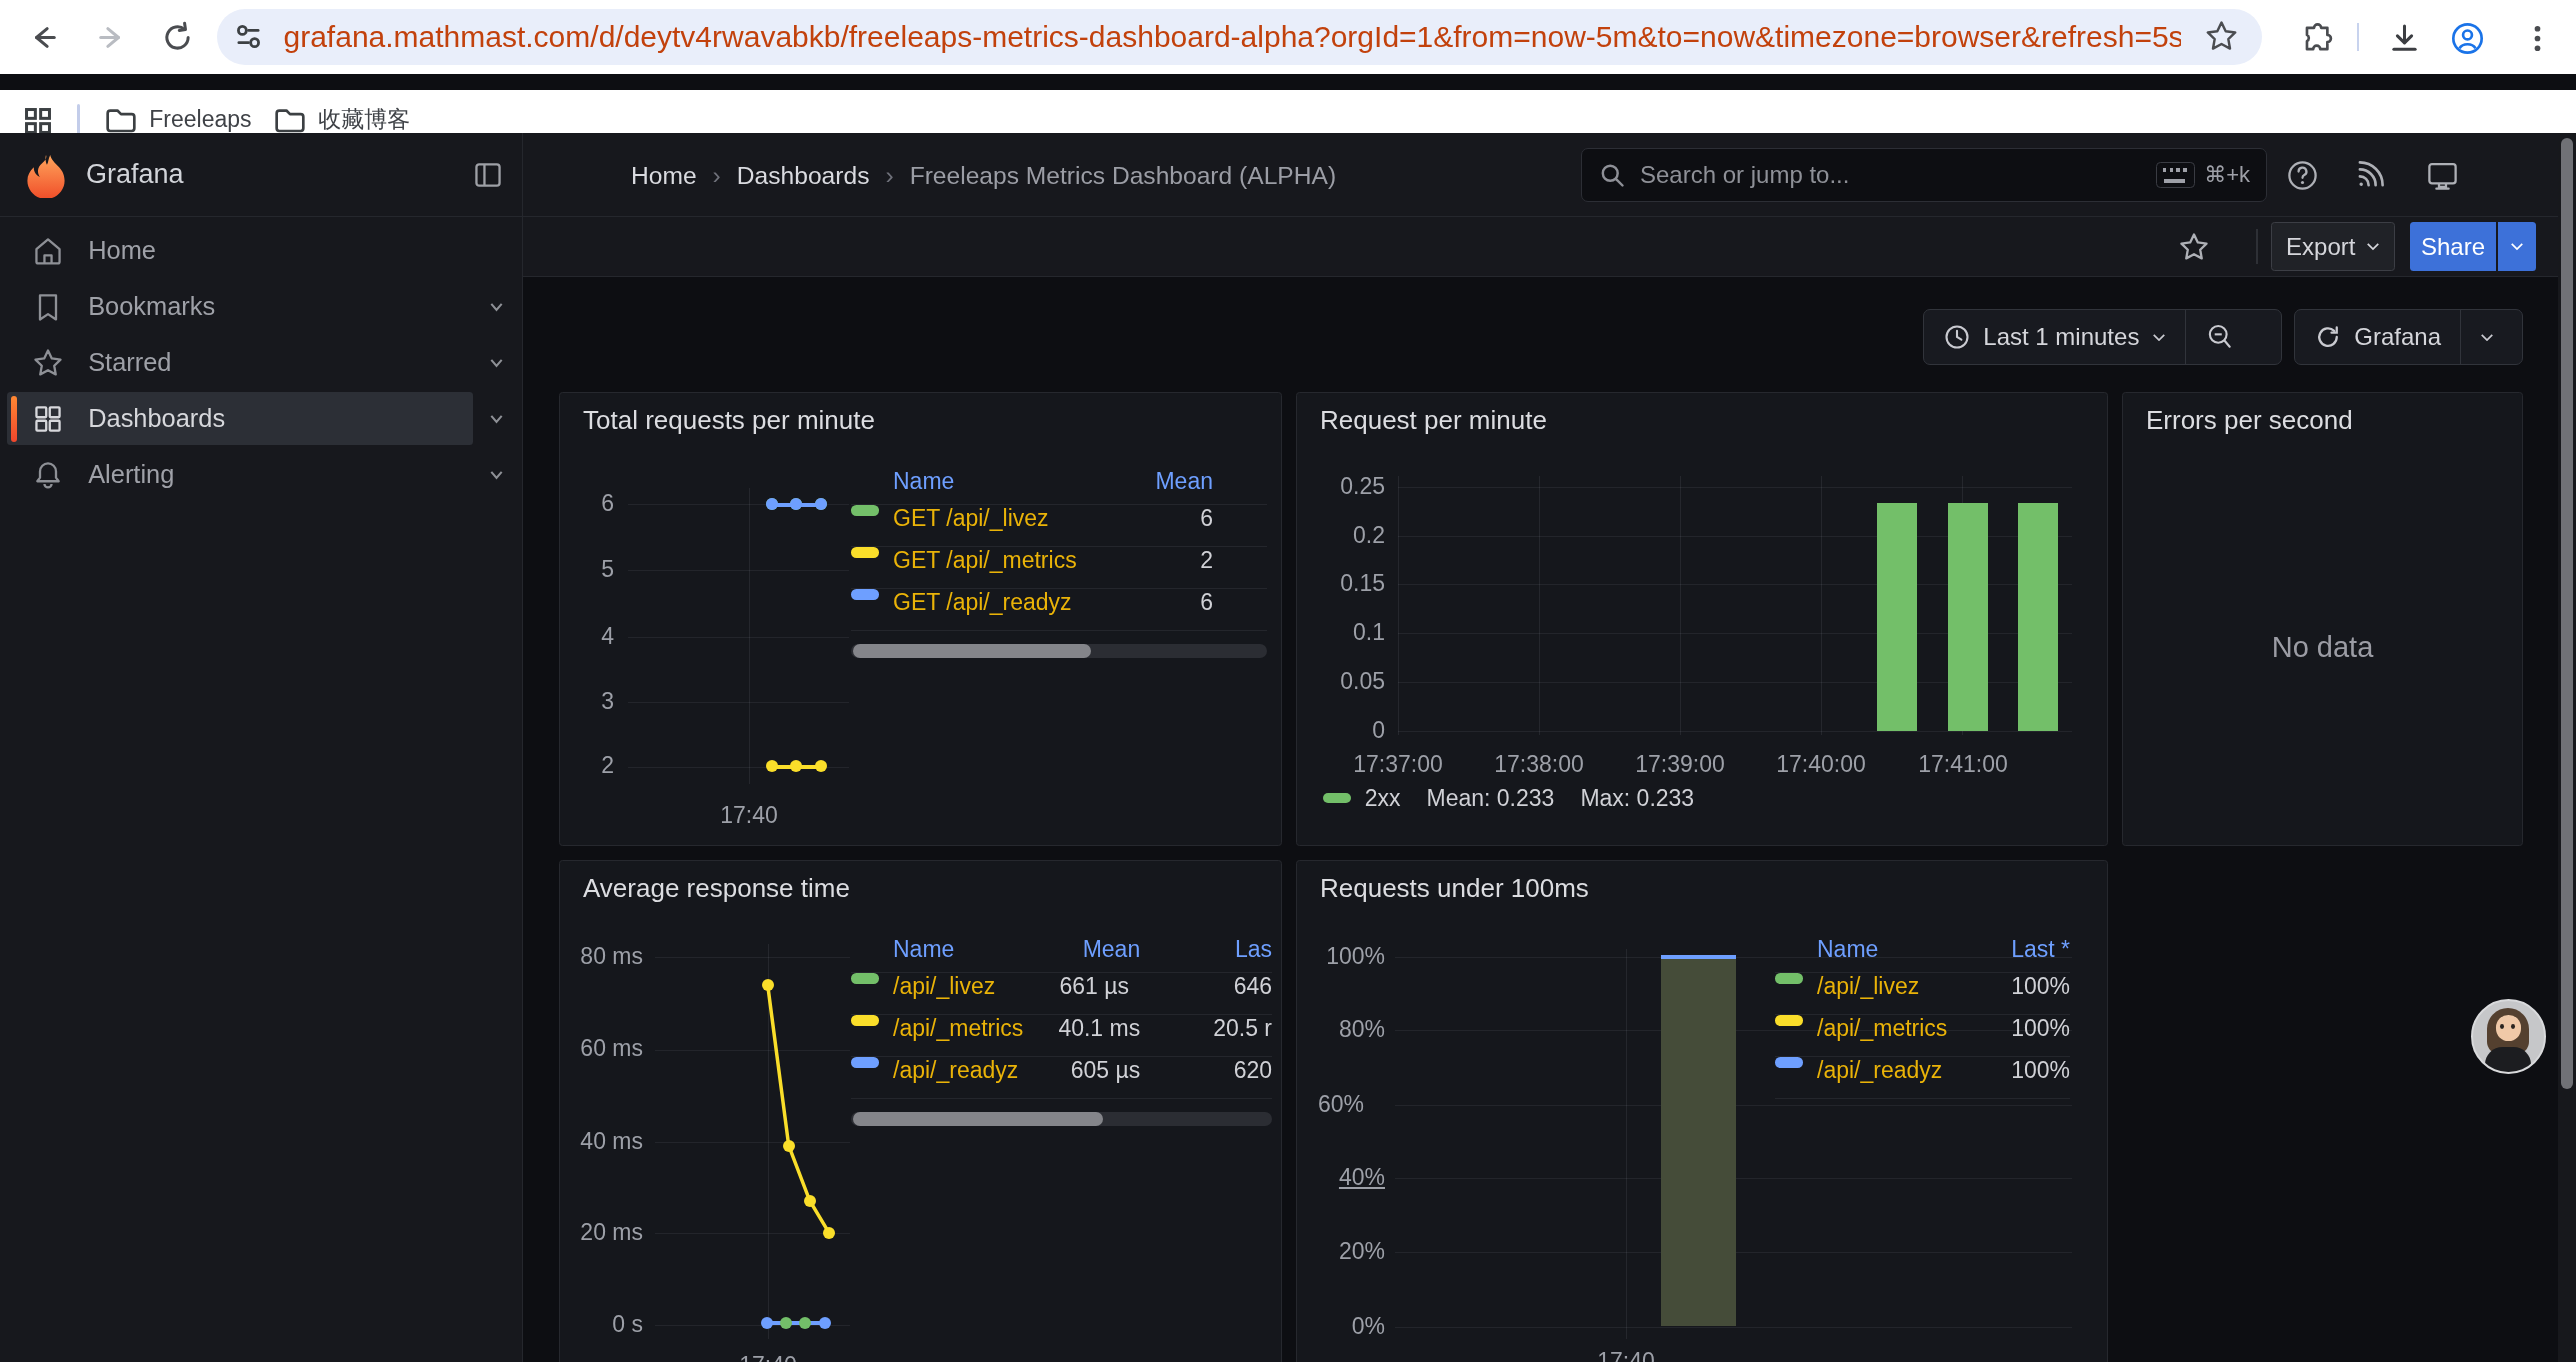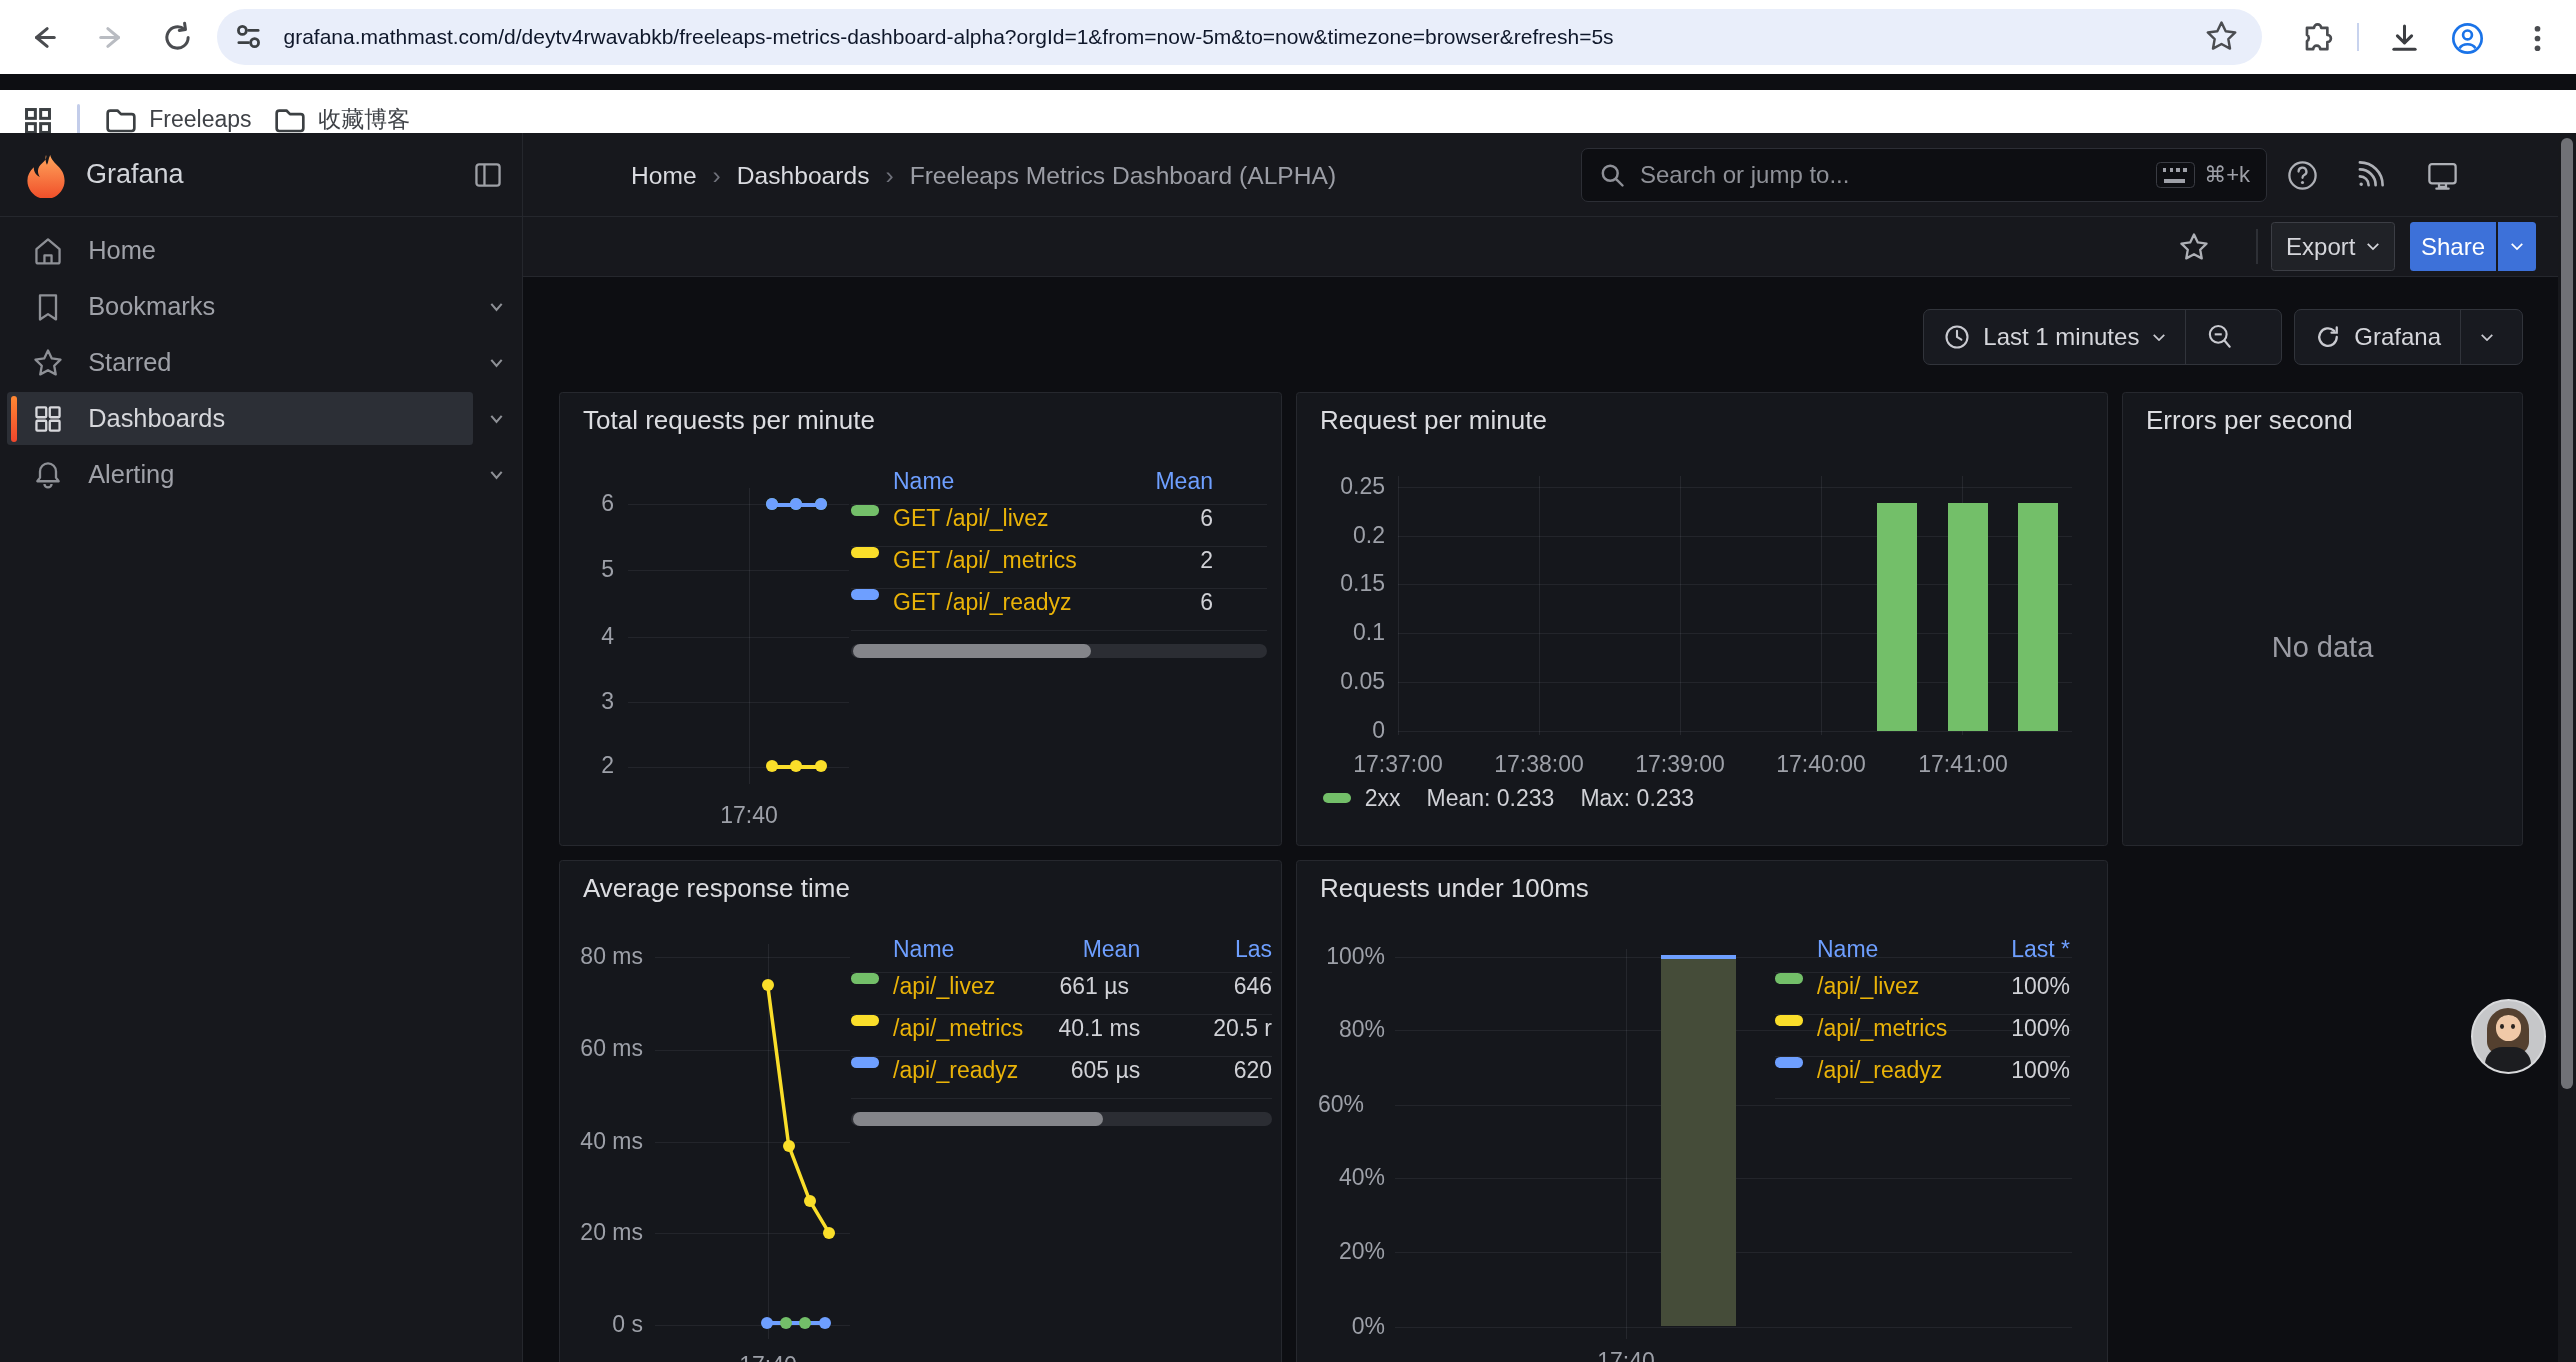--- a/index.html
+++ b/index.html
@@ -5,21 +5,21 @@
   * { margin:0; padding:0; box-sizing:border-box; }
   html,body { background:#000; }
   body { font-family:"Liberation Sans","DejaVu Sans",sans-serif; }
   .screen { position:relative; width:2576px; height:1363px; overflow:hidden; background:#0d0e12; }
 
   
   .btoolbar { position:absolute; left:0; top:0; width:2576px; height:74px; background:#ffffff; }
   .nav-ic { position:absolute; top:17.5px; width:39px; height:39px; color:#54565a; }
   .nav-ic svg { width:39px; height:39px; }
   .url-pill { position:absolute; left:217px; top:8.8px; width:2045px; height:56px; background:#e9eefa; border-radius:28px; display:flex; align-items:center; }
-  .url-text { font-size:21px; color:#0f172a; white-space:nowrap; overflow:hidden; flex:1; }
+  .url-text { font-size:30px; color:#c2410c; white-space:nowrap; overflow:hidden; flex:1; }
   .bbar { position:absolute; left:0; top:90px; width:2576px; height:60px; background:#ffffff; }
   .bk-item { position:absolute; top:12.3px; height:35px; display:flex; align-items:center; gap:12.3px; color:#3f4247; font-size:23px; }
   .bk-sep { position:absolute; left:77px; top:14px; width:2.6px; height:32px; background:#c3cdea; border-radius:1.8px; }
 
   
   .gheader { position:absolute; left:0; top:133px; width:2576px; height:84px; background:#17181d; border-bottom:0.9px solid #25272d; }
   .brand { position:absolute; left:0; top:0; width:523px; height:83px; border-right:0.9px solid #25272d; }
   .brand-label { position:absolute; left:86px; top:26px; font-size:27px; color:#d2d4d9; }
   .crumb { position:absolute; top:29px; font-size:24.6px; white-space:nowrap; }
   .crumb a { color:#dadbe0; text-decoration:none; }
@@ -516,21 +516,21 @@
             <div class="thumb" style="left: 1.8px; width: 250px;"></div>
           </div>
         </div>
     </div>
     <div class="panel" style="left:773px;top:582px;width:812px;height:526px;">
       <div class="ptitle">Requests under 100ms</div>
       <div class="plot" id="plot4">
           <div class="ytick" style="position: absolute; left: 0px; top: 82px; width: 88px;">100%</div>
           <div class="ytick" style="position: absolute; left: 0px; top: 155px; width: 88px;">80%</div>
           <div class="ytick" style="position: absolute; left: 0px; top: 230px; width: 88px; text-align: center;">60%</div>
-          <div class="ytick" style="position: absolute; left: 0px; top: 303px; width: 88px;">40%</div>
+          <div class="ytick" style="position: absolute; left: 0px; top: 303px; width: 88px; text-decoration: underline;">40%</div>
           <div class="ytick" style="position: absolute; left: 0px; top: 377px; width: 88px;">20%</div>
           <div class="ytick" style="position: absolute; left: 0px; top: 452px; width: 88px;">0%</div>
           <div class="hgrid" style="position: absolute; left: 98px; top: 96px; width: 677px;"></div>
           <div class="hgrid" style="position: absolute; left: 98px; top: 169px; width: 677px;"></div>
           <div class="hgrid" style="position: absolute; left: 98px; top: 244px; width: 677px;"></div>
           <div class="hgrid" style="position: absolute; left: 98px; top: 317px; width: 677px;"></div>
           <div class="hgrid" style="position: absolute; left: 98px; top: 391px; width: 677px;"></div>
           <div class="hgrid" style="position: absolute; left: 98px; top: 466px; width: 677px;"></div>
           <div class="vgrid" style="position: absolute; left: 329px; top: 88px; height: 390px;"></div>
           <div class="xtick" style="position: absolute; left: 250px; top: 487px;">17:40</div>

